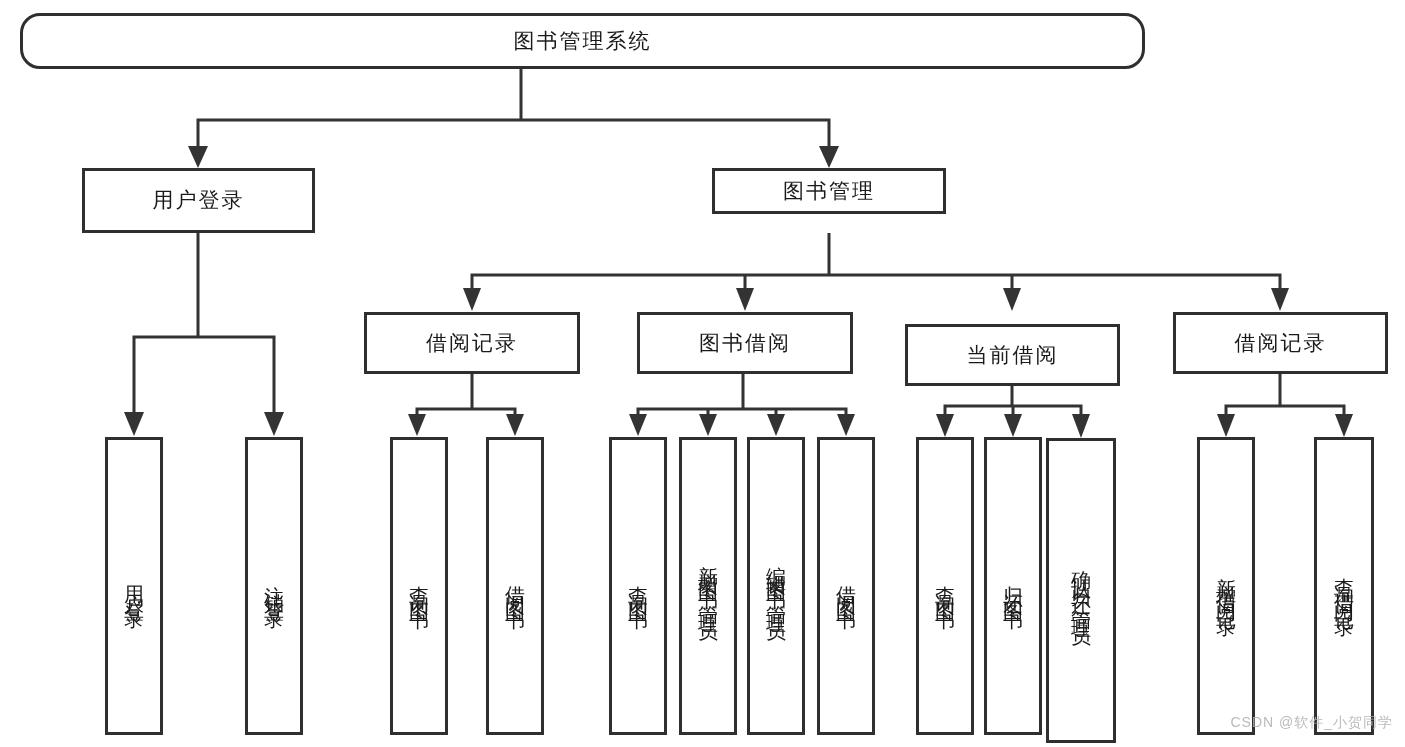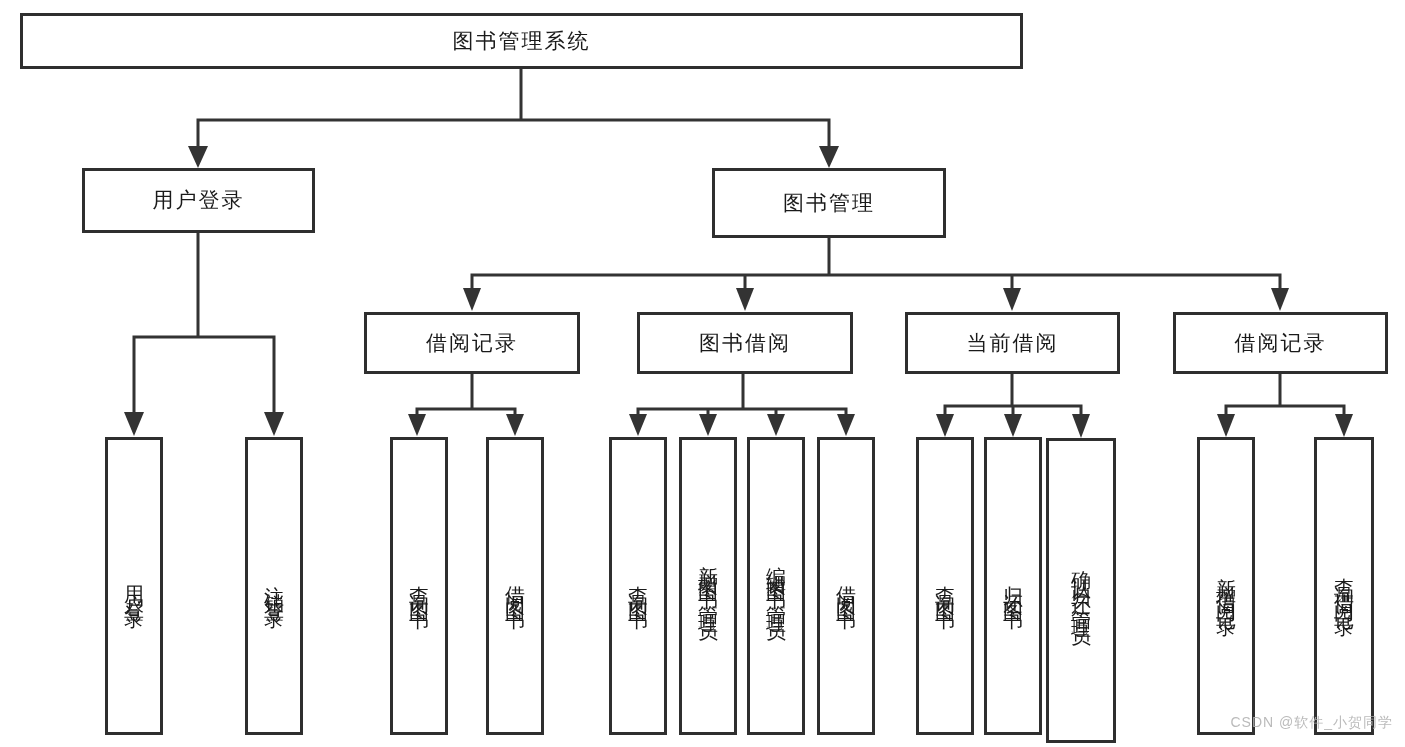--- a/index.html
+++ b/index.html
@@ -11,28 +11,28 @@
   .box{
     position:absolute;background:#ffffff;border:3px solid #2f2f2f;box-sizing:border-box;
     display:flex;align-items:center;justify-content:center;line-height:1.15;
   }
   .h{font-size:21px;letter-spacing:2px;white-space:nowrap;}
   .v{
     writing-mode:vertical-rl;text-orientation:mixed;
     font-size:20px;letter-spacing:8px;
   }
   
-  #n-root{left:20px;top:13px;width:1003px;height:56px;}
+  #n-root{left:20px;top:13px;width:1125px;height:56px;border-radius:20px;}
   
   #n-user-login{left:82px;top:168px;width:233px;height:65px;}
-  #n-book-mgmt{left:712px;top:168px;width:234px;height:70px;}
+  #n-book-mgmt{left:712px;top:168px;width:234px;height:46px;}
   
   #n-new-rec{left:364px;top:312px;width:216px;height:62px;}
   #n-book-borrow{left:637px;top:312px;width:216px;height:62px;}
-  #n-cur-borrow{left:905px;top:312px;width:215px;height:62px;}
+  #n-cur-borrow{left:905px;top:324px;width:215px;height:62px;}
   #n-borrow-rec{left:1173px;top:312px;width:215px;height:62px;}
   
   #n-leaf-login{left:105px;top:437px;width:58px;height:298px;}
   #n-leaf-logout{left:245px;top:437px;width:58px;height:298px;}
   #n-q1{left:390px;top:437px;width:58px;height:298px;}
   #n-b1{left:486px;top:437px;width:58px;height:298px;}
   #n-q2{left:609px;top:437px;width:58px;height:298px;}
   #n-add-book{left:679px;top:437px;width:58px;height:298px;}
   #n-edit-book{left:747px;top:437px;width:58px;height:298px;}
   #n-b2{left:817px;top:437px;width:58px;height:298px;}

